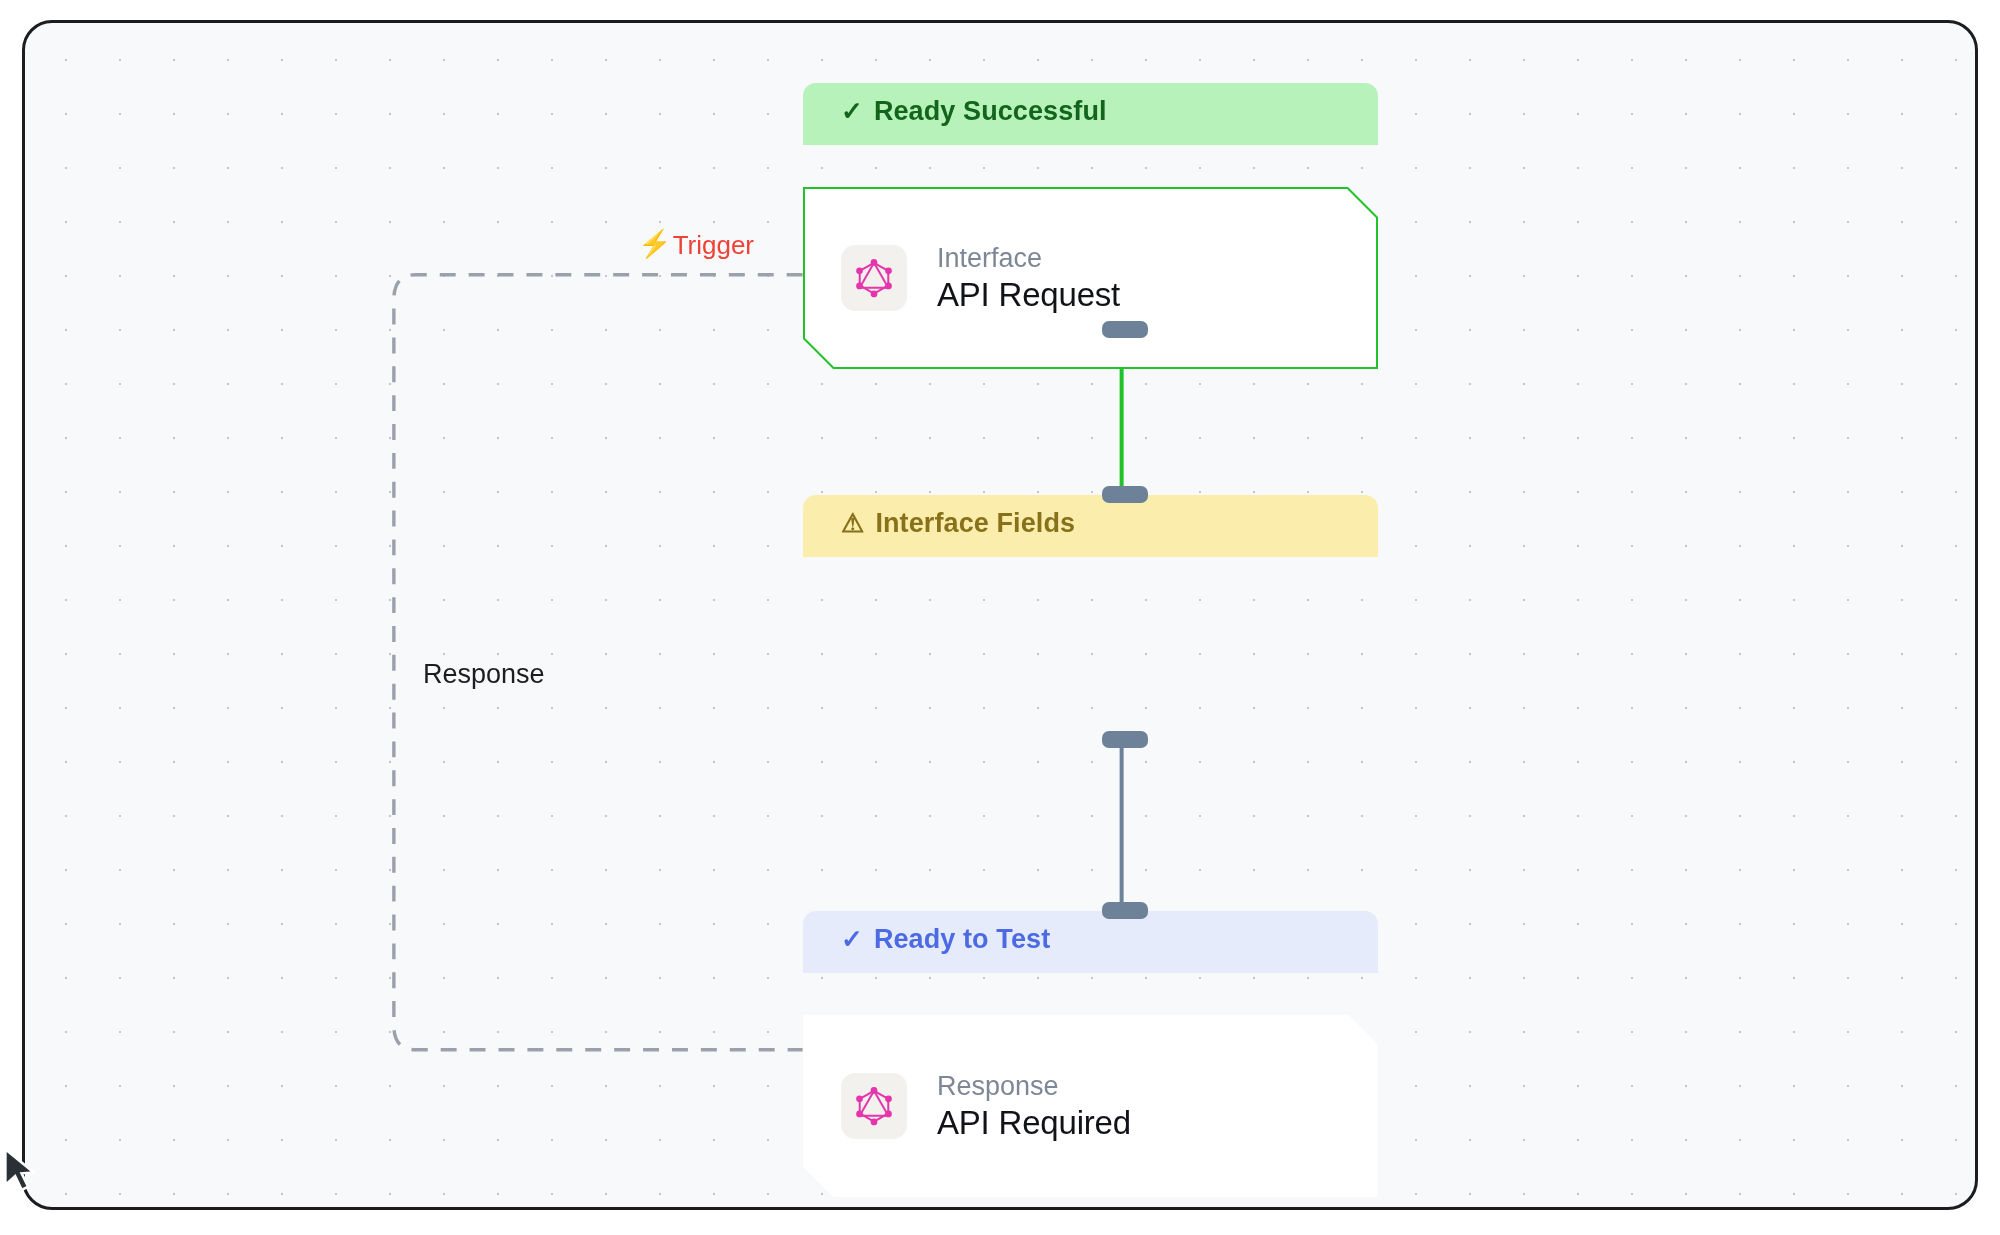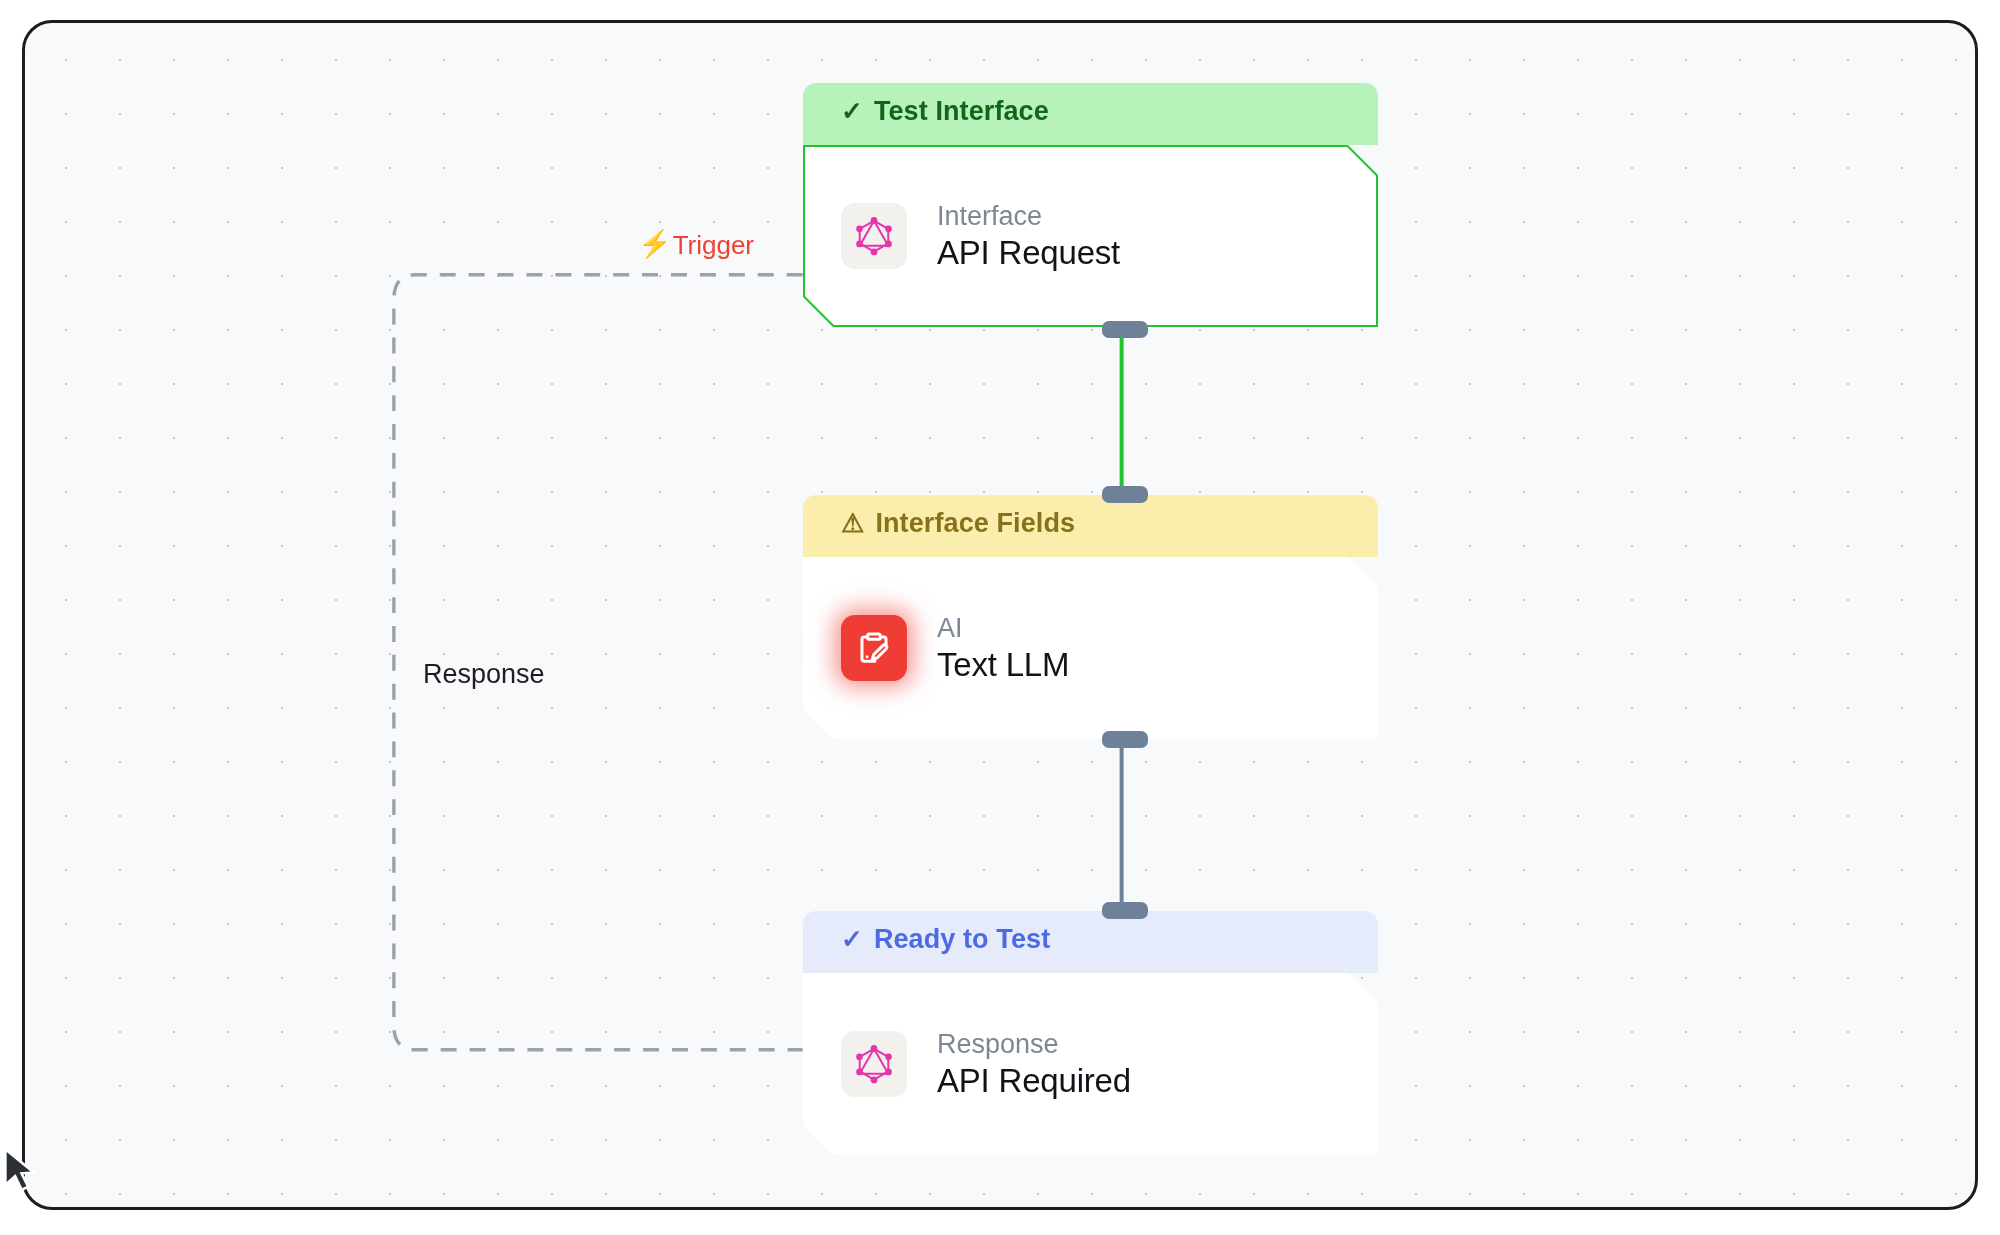--- a/index.html
+++ b/index.html
@@ -114,20 +114,21 @@
   .node-body {
     position: relative;
     height: 182px;
     background: #ffffff;
     box-sizing: border-box;
     display: flex;
     align-items: center;
     padding-left: 38px;
     gap: 30px;
     clip-path: polygon(0 0, calc(100% - 30px) 0, 100% 30px, 100% 100%, 30px 100%, 0 calc(100% - 30px));
+    margin-top: 42px;
   }
   .node-body.plain {
     box-shadow: 0 3px 13px rgba(25,35,60,.10);
     border-radius: 2px;
   }
 
   
   .outline-svg {
     position: absolute;
     left: -2px;
@@ -214,21 +215,21 @@
       <span>Trigger</span>
     </div>
 
     <div class="edge-label response">
       <span>Response</span>
     </div>
 
     <div class="node" style="left:778px; top:60px;">
       <div class="node-status status-success">
         <span class="st-icon">✓</span>
-        <span>Test Interface</span>
+        <span>Ready Successful</span>
       </div>
       <div class="node-body">
         <svg class="outline-svg" viewBox="0 0 579 186" preserveAspectRatio="none">
           <polygon points="2,2 547,2 577,32 577,184 32,184 2,154" fill="none" stroke="#22c32a" stroke-width="4"></polygon>
         </svg>
         <div class="node-icon icon-graphql">
           <svg width="42" height="42" viewBox="0 0 40 40">
             <g stroke="#e535ab" stroke-width="1.9" fill="none">
               <line x1="20" y1="5.5" x2="6.4" y2="13.3"></line>
               <line x1="20" y1="5.5" x2="33.6" y2="13.3"></line>
@@ -256,35 +257,20 @@
         </div>
       </div>
       <div class="handle" style="left:322px; top:238px;"></div>
     </div>
 
     <div class="node" style="left:778px; top:472px;">
       <div class="node-status status-warning">
         <span class="st-icon">⚠</span>
         <span>Interface Fields</span>
       </div>
-      <div class="node-body plain">
-        <div class="node-icon icon-ai">
-          <svg width="38" height="38" viewBox="0 0 24 24" fill="none" stroke="#ffffff" stroke-width="1.9" stroke-linecap="round" stroke-linejoin="round">
-            <path d="M9 3.2h6a1 1 0 0 1 1 1v1.3a1 1 0 0 1-1 1H9a1 1 0 0 1-1-1V4.2a1 1 0 0 1 1-1z"></path>
-            <path d="M16 5h2a1.6 1.6 0 0 1 1.6 1.6v4"></path>
-            <path d="M8 5H6a1.6 1.6 0 0 0-1.6 1.6v12.2A1.6 1.6 0 0 0 6 20.4h6.6"></path>
-            <path d="M19.6 12.6 13.9 18.3l-2.9.8.8-2.9 5.7-5.7a1.45 1.45 0 0 1 2.1 2.1z"></path>
-            <circle cx="7.6" cy="17.6" r=".95" fill="#ffffff" stroke="none"></circle>
-          </svg>
-        </div>
-        <div class="node-text">
-          <span class="node-kind">AI</span>
-          <span class="node-title">Text LLM</span>
-        </div>
-      </div>
       <div class="handle" style="left:322px; top:-9px;"></div>
       <div class="handle" style="left:322px; top:236px;"></div>
     </div>
 
     <div class="node" style="left:778px; top:888px;">
       <div class="node-status status-ready">
         <span class="st-icon">✓</span>
         <span>Ready to Test</span>
       </div>
       <div class="node-body plain">

